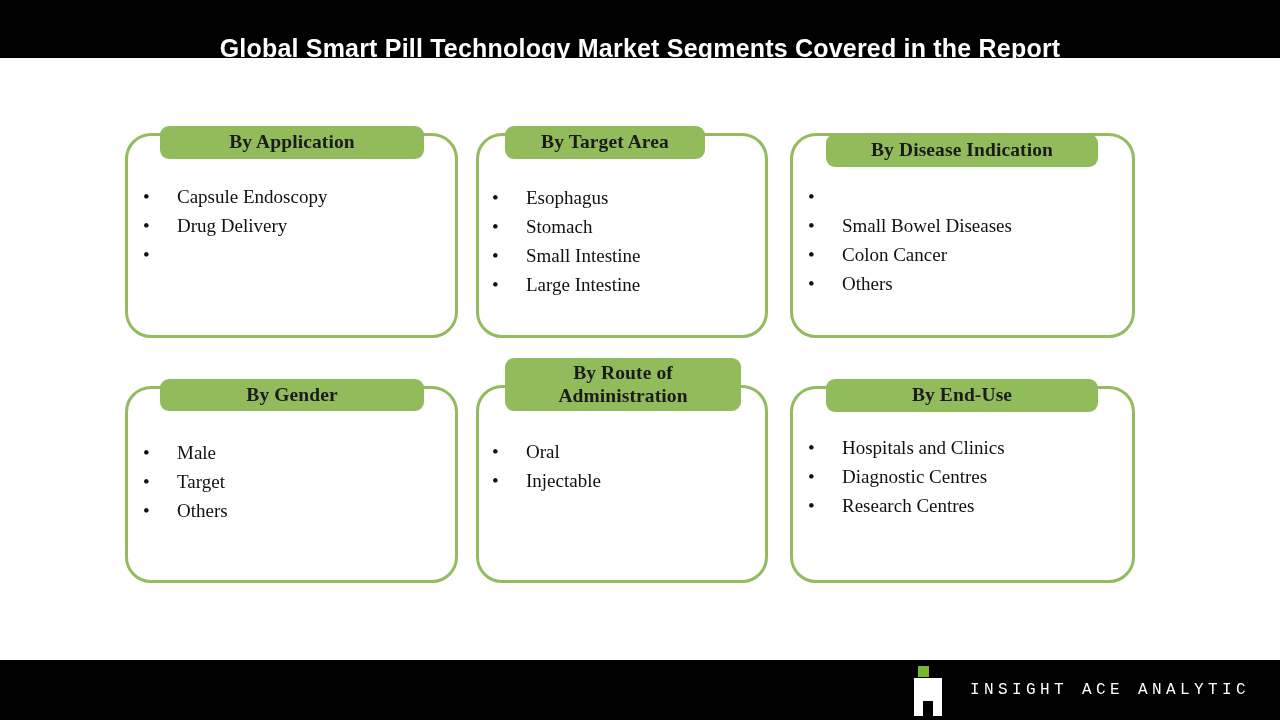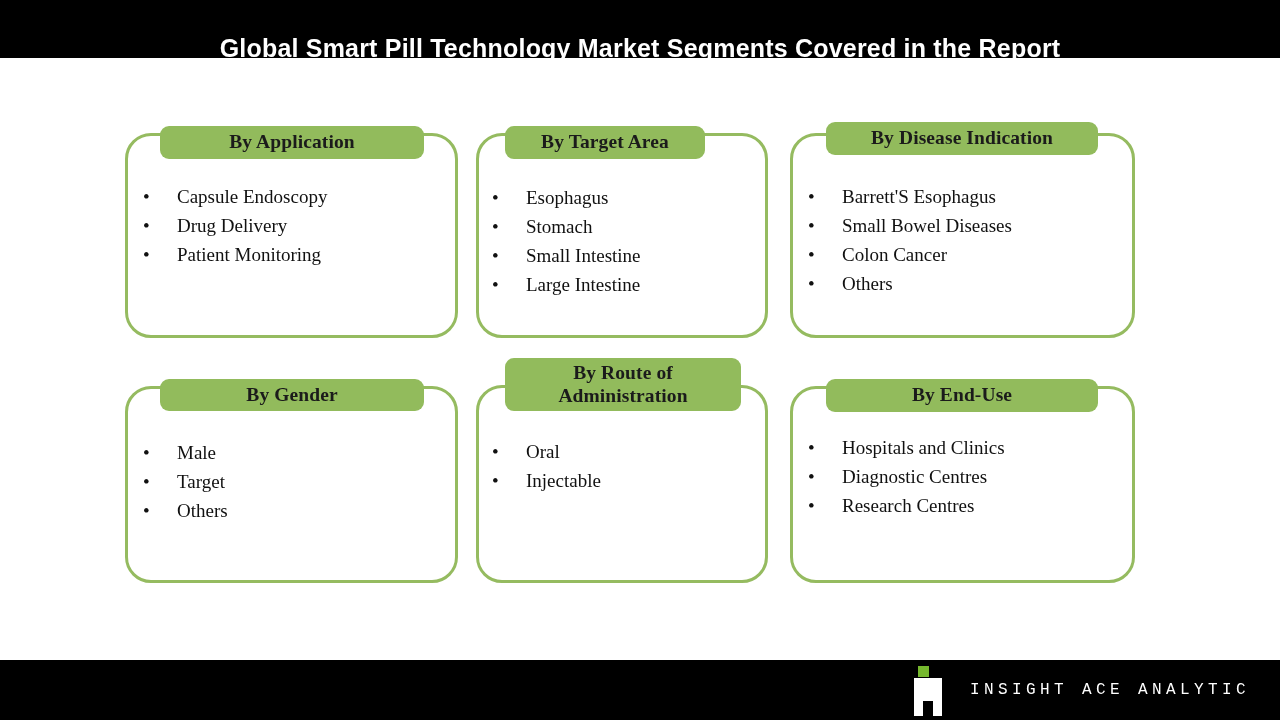--- a/index.html
+++ b/index.html
@@ -175,21 +175,20 @@
     <li>
       <span class="bullet">•</span>
       <span class="item-text">Capsule Endoscopy</span>
     </li>
     <li>
       <span class="bullet">•</span>
       <span class="item-text">Drug Delivery</span>
     </li>
     <li>
       <span class="bullet">•</span>
-      <span class="item-text">Patient Monitoring</span>
     </li>
   </ul>
 
   <div class="card" style="left:476px; top:75px; width:292px; height:205px;"></div>
   <div class="card-header" style="left:505px; top:68px; width:200px; height:33px;">
     <span class="card-header-text">By Target Area</span>
   </div>
   <ul class="card-list" style="left:492px; top:126px; width:270px;">
     <li>
       <span class="bullet">•</span>
@@ -203,27 +202,26 @@
       <span class="bullet">•</span>
       <span class="item-text">Small Intestine</span>
     </li>
     <li>
       <span class="bullet">•</span>
       <span class="item-text">Large Intestine</span>
     </li>
   </ul>
 
   <div class="card" style="left:790px; top:75px; width:345px; height:205px;"></div>
-  <div class="card-header" style="left:826px; top:64px; width:272px; height:33px;">
+  <div class="card-header" style="left:826px; top:76px; width:272px; height:33px;">
     <span class="card-header-text">By Disease Indication</span>
   </div>
   <ul class="card-list" style="left:808px; top:125px; width:322px;">
     <li>
       <span class="bullet">•</span>
-      <span class="item-text">Barrett'S Esophagus</span>
     </li>
     <li>
       <span class="bullet">•</span>
       <span class="item-text">Small Bowel Diseases</span>
     </li>
     <li>
       <span class="bullet">•</span>
       <span class="item-text">Colon Cancer</span>
     </li>
     <li>

